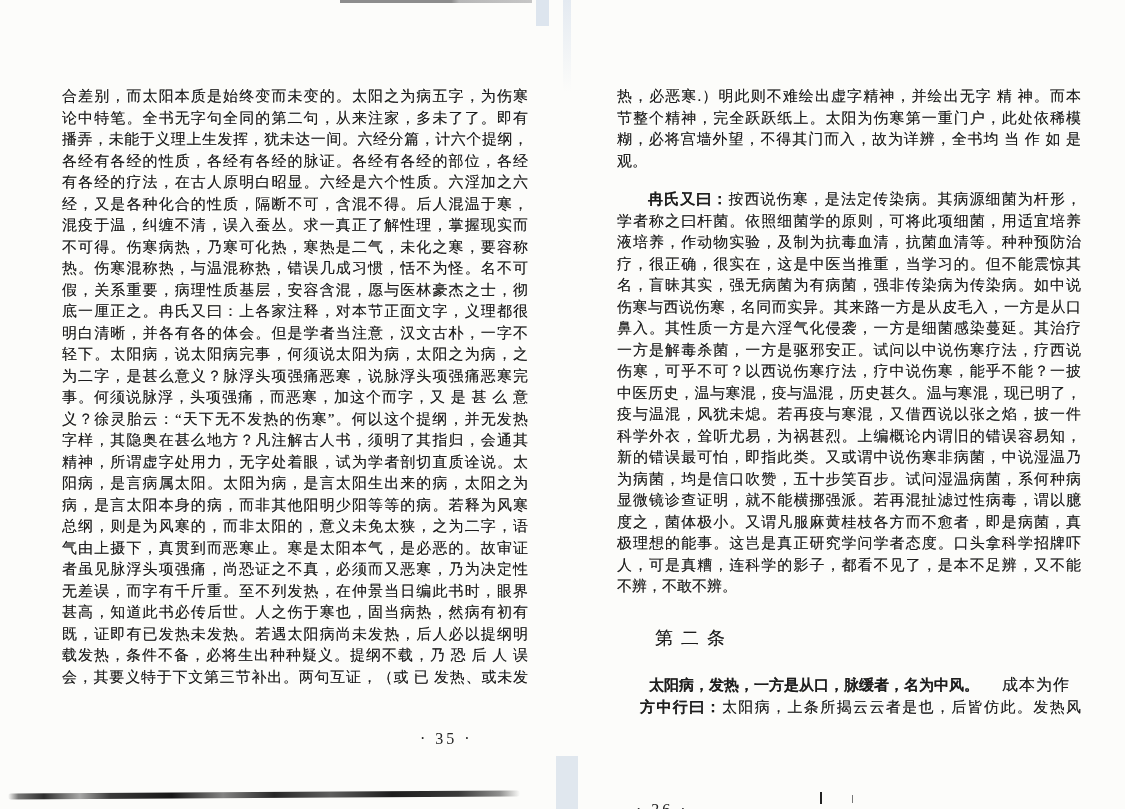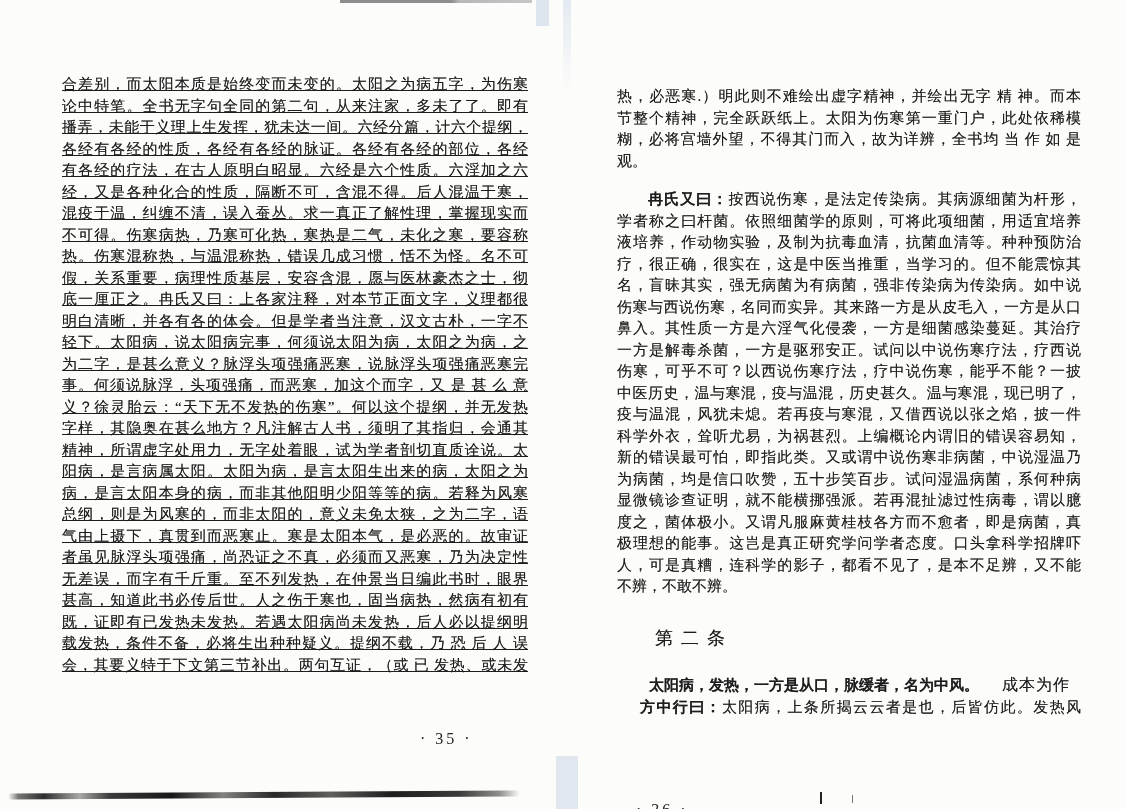--- a/index.html
+++ b/index.html
@@ -22,21 +22,21 @@
     background:linear-gradient(90deg,rgba(0,0,0,0) 0%,rgba(10,10,10,.55) 2%,rgba(10,10,10,.85) 7%,
       rgba(10,10,10,.35) 14%,rgba(10,10,10,.8) 20%,rgba(10,10,10,.95) 32%,rgba(10,10,10,.5) 42%,
       rgba(10,10,10,.88) 52%,rgba(10,10,10,.65) 63%,rgba(10,10,10,.92) 75%,rgba(10,10,10,.8) 88%,
       rgba(10,10,10,.45) 96%,rgba(0,0,0,0) 100%);}
   .tick1{position:absolute;left:820px;top:792px;width:2px;height:12px;background:#222;}
   .tick2{position:absolute;left:852px;top:795px;width:1px;height:8px;background:#777;}
 
   
   .textblock{position:absolute;font-size:15px;line-height:21.5px;
     text-shadow:0 0 .5px rgba(0,0,0,.5);}
-  .textblock-left{left:62px;top:74px;width:466px;text-decoration:underline;}
+  .textblock-left{left:62px;top:86px;width:466px;}
   .textblock-right{left:617px;top:86px;width:464px;}
   .tline{height:21.5px;text-align:justify;text-align-last:justify;overflow:hidden;}
   .lastline{text-align:left;text-align-last:left;}
   .para-gap{margin-top:17px;}
   .indent2{text-indent:31px;}
   .bold{font-weight:700;}
   .section-heading{font-size:18px;font-weight:400;letter-spacing:8px;
     margin:27px 0 0 38px;line-height:26px;}
   .canon-line{margin-top:22px;height:23px;line-height:23px;
     text-align:left;text-align-last:left;text-indent:32px;overflow:hidden;}

